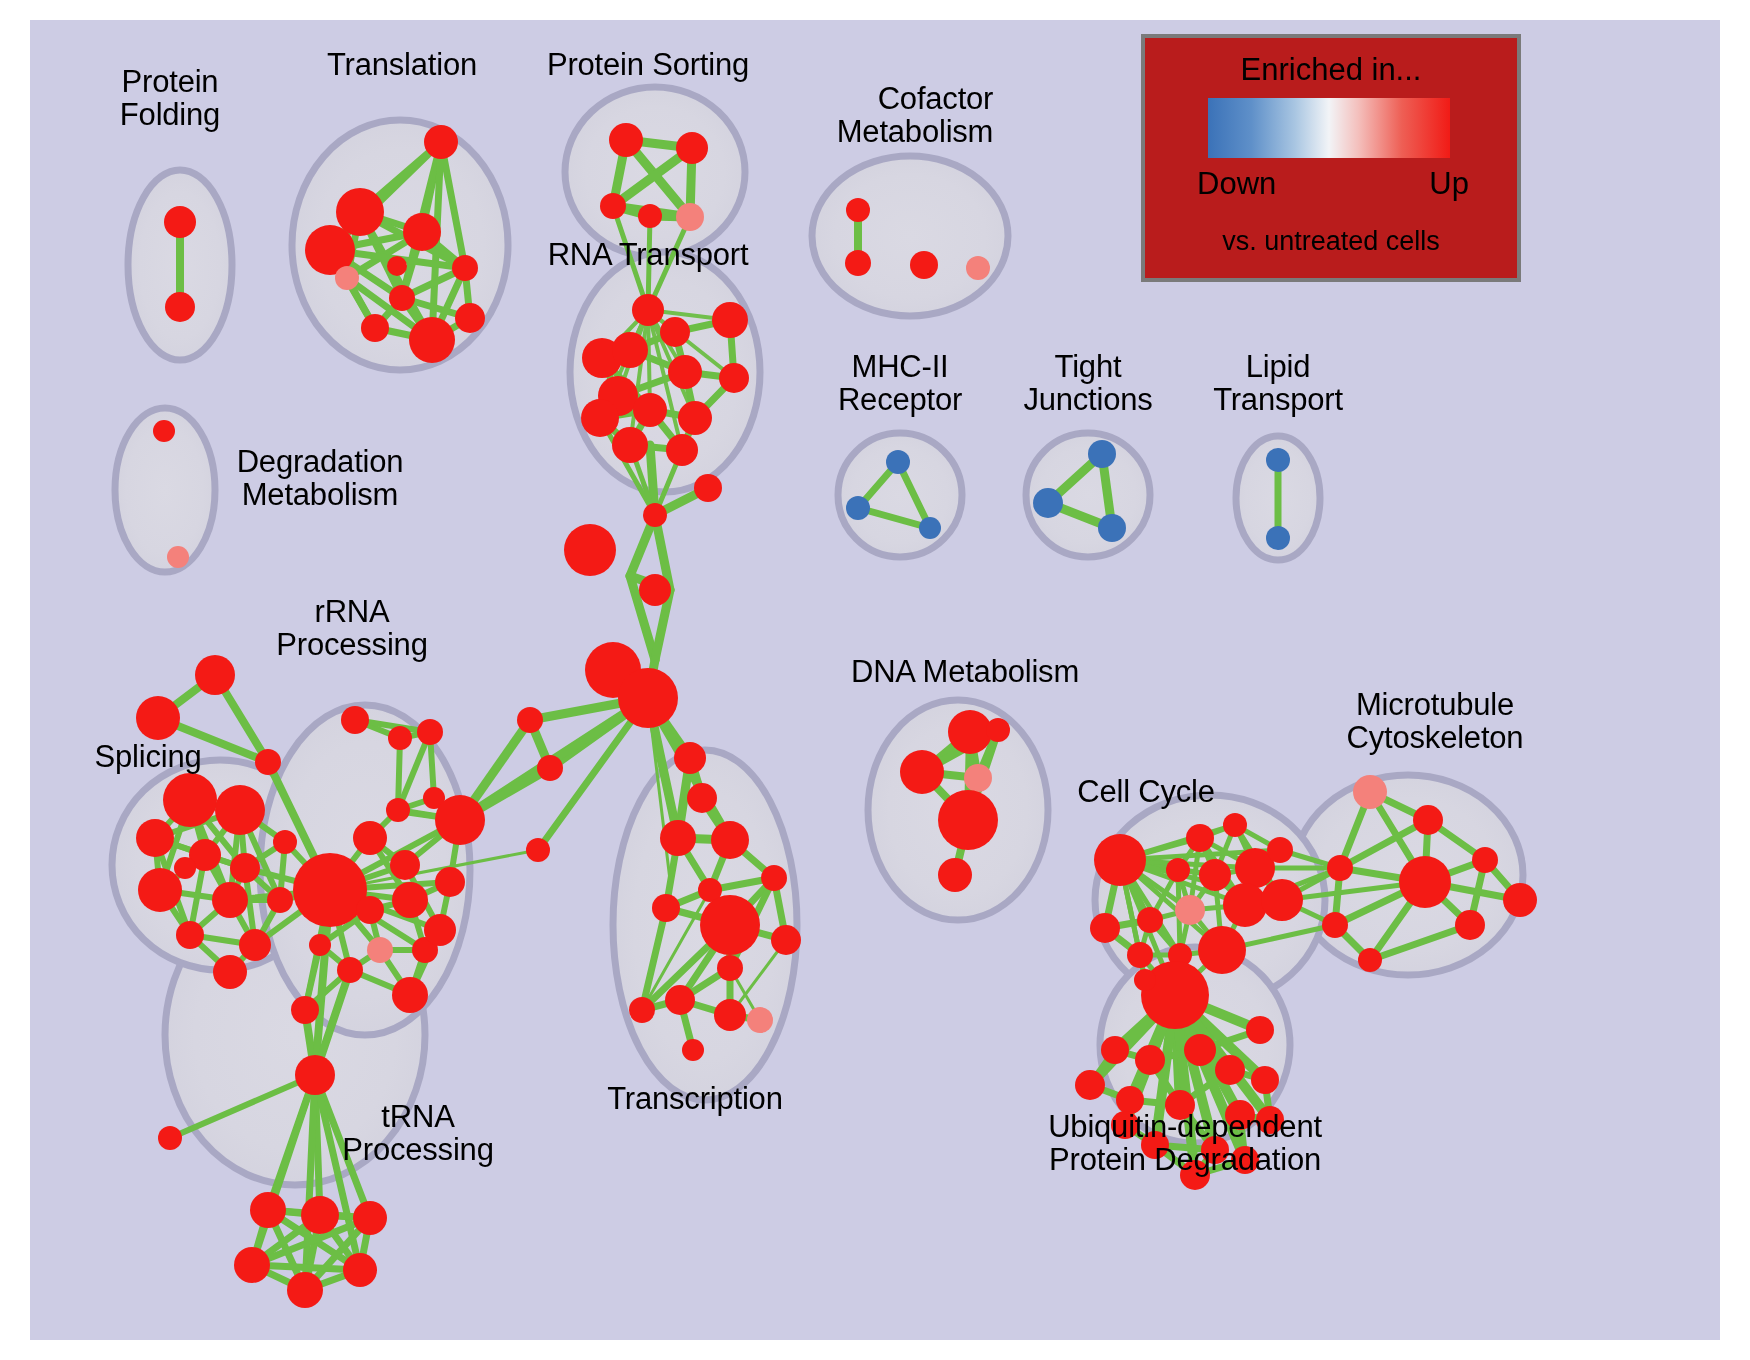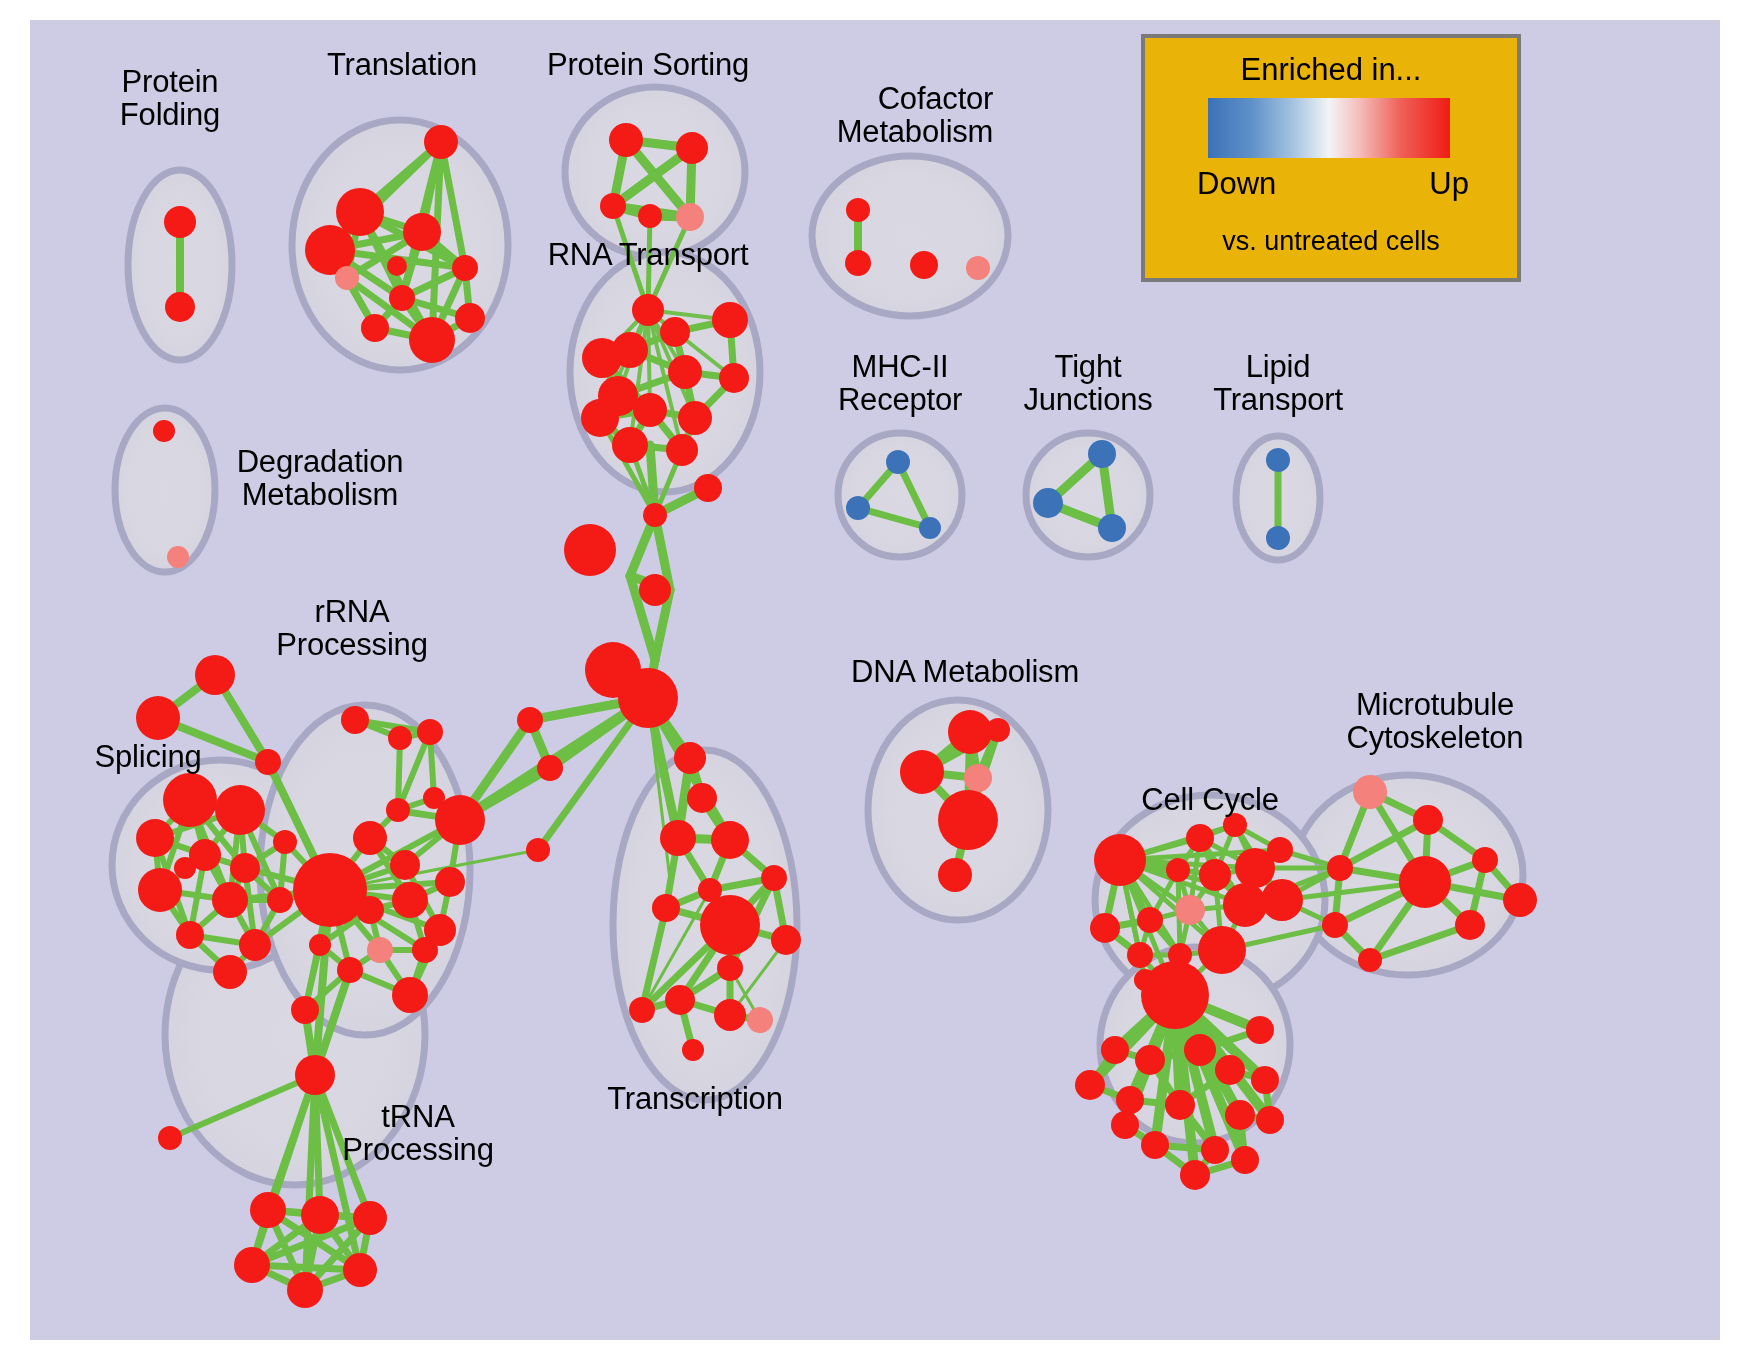--- a/index.html
+++ b/index.html
@@ -16,21 +16,21 @@
   #net{position:absolute;left:0;top:0;width:1690px;height:1320px;}
   .lbl{
     position:absolute;color:#000;font-size:31px;line-height:1.07;
     font-family:"Liberation Sans","DejaVu Sans",sans-serif;
     white-space:pre;letter-spacing:-0.2px;
   }
   .lbl.c{text-align:center;transform:translateX(-50%);}
   
   #legend{
     position:absolute;left:1111px;top:14px;width:380px;height:248px;
-    border:4px solid #7a7a7a;background:#eab308;box-sizing:border-box;
+    border:4px solid #7a7a7a;background:#b91c1c;box-sizing:border-box;
   }
   #legend .ltitle{
     position:absolute;left:0;top:14px;width:100%;text-align:center;
     font-size:31px;color:#000;
   }
   #legbar{
     position:absolute;left:63px;top:60px;width:242px;height:60px;
     background:linear-gradient(to right,#3b72b8 0%,#5f90c9 18%,#a9c6e2 36%,#f2f4f7 50%,#f4c0bd 62%,#ee5f55 80%,#f11b16 100%);
   }
   #legend .down{position:absolute;left:52px;top:128px;font-size:31px;}
@@ -724,23 +724,25 @@
 Junctions</div>
     <div class="lbl c" style="left:1248px;top:330px;">Lipid
 Transport</div>
     <div class="lbl c" style="left:322px;top:575px;">rRNA
 Processing</div>
     <div class="lbl c" style="left:118px;top:720px;">Splicing</div>
     <div class="lbl c" style="left:388px;top:1080px;">tRNA
 Processing</div>
     <div class="lbl c" style="left:665px;top:1062px;">Transcription</div>
     <div class="lbl c" style="left:935px;top:635px;">DNA Metabolism</div>
-    <div class="lbl c" style="left:1180px;top:755px;margin-top:8px;">Cell Cycle</div>
+    <div class="lbl c" style="left:1116px;top:755px;">Cell Cycle</div>
     <div class="lbl c" style="left:1405px;top:668px;">Microtubule
 Cytoskeleton</div>
+    <div class="lbl c" style="left:1155px;top:1090px;">Ubiquitin-dependent
+Protein Degradation</div>
 
     <div id="legend">
       <div class="ltitle">Enriched in...</div>
       <div id="legbar"></div>
       <div class="down">Down</div>
       <div class="up">Up</div>
       <div class="sub2">vs. untreated cells</div>
     </div>
 
   </div>

